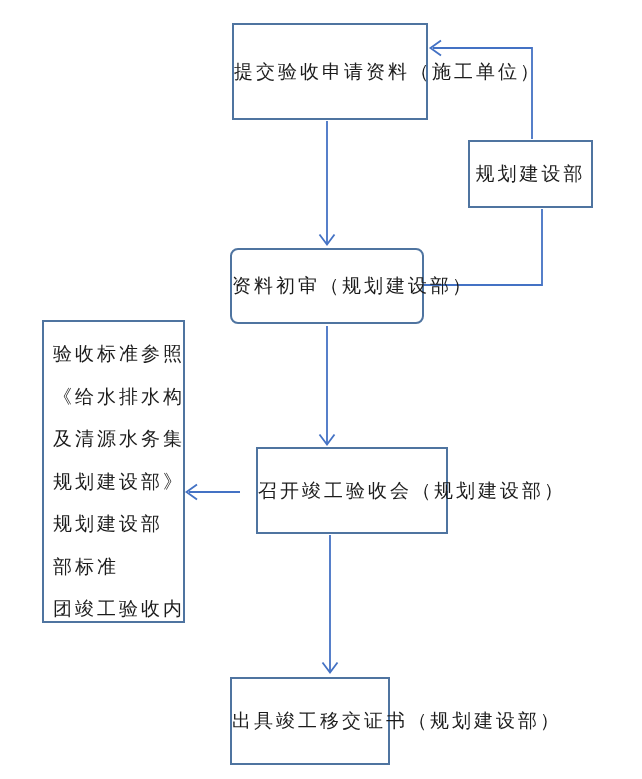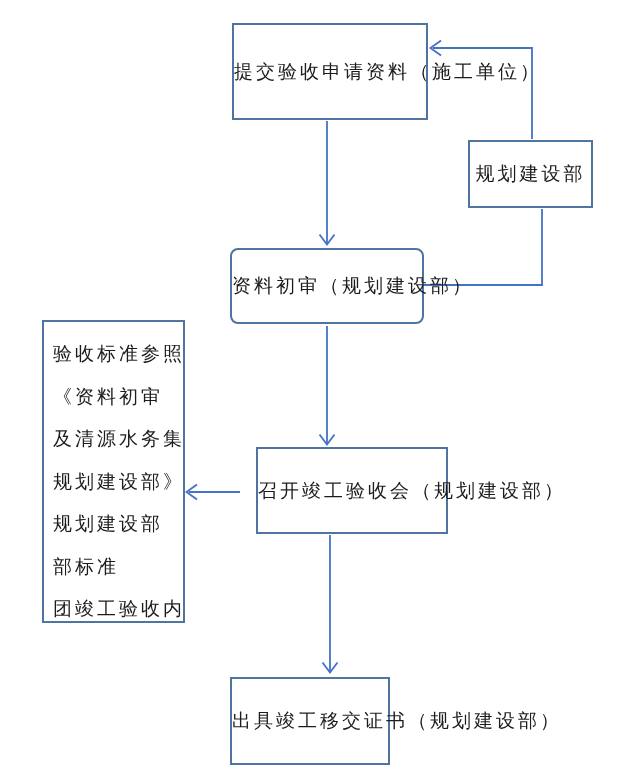--- a/index.html
+++ b/index.html
@@ -74,21 +74,21 @@
     <div class="line">规划建设部</div>
   </div>
 
   <div class="node node-initial">
     <div class="line">资料初审</div>
     <div class="line">（规划建设部）</div>
   </div>
 
   <div class="node node-standards">
     <div class="line">验收标准参照</div>
-    <div class="line">《资料初审</div>
+    <div class="line">《给水排水构</div>
     <div class="line">及清源水务集</div>
     <div class="line">规划建设部》</div>
     <div class="line">规划建设部</div>
     <div class="line">部标准</div>
     <div class="line">团竣工验收内</div>
   </div>
 
   <div class="node node-meeting">
     <div class="line">召开竣工验收会</div>
     <div class="line">（规划建设部）</div>

